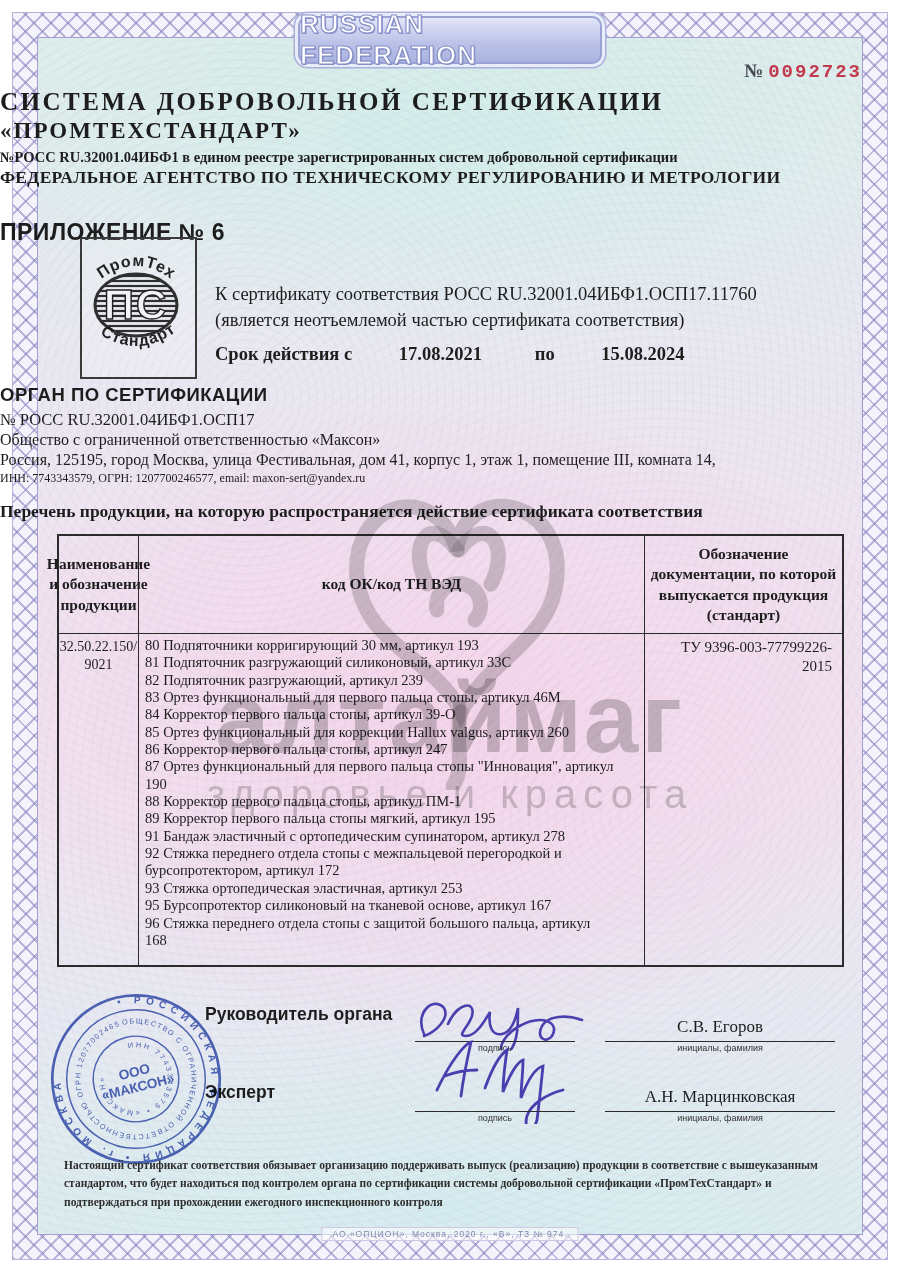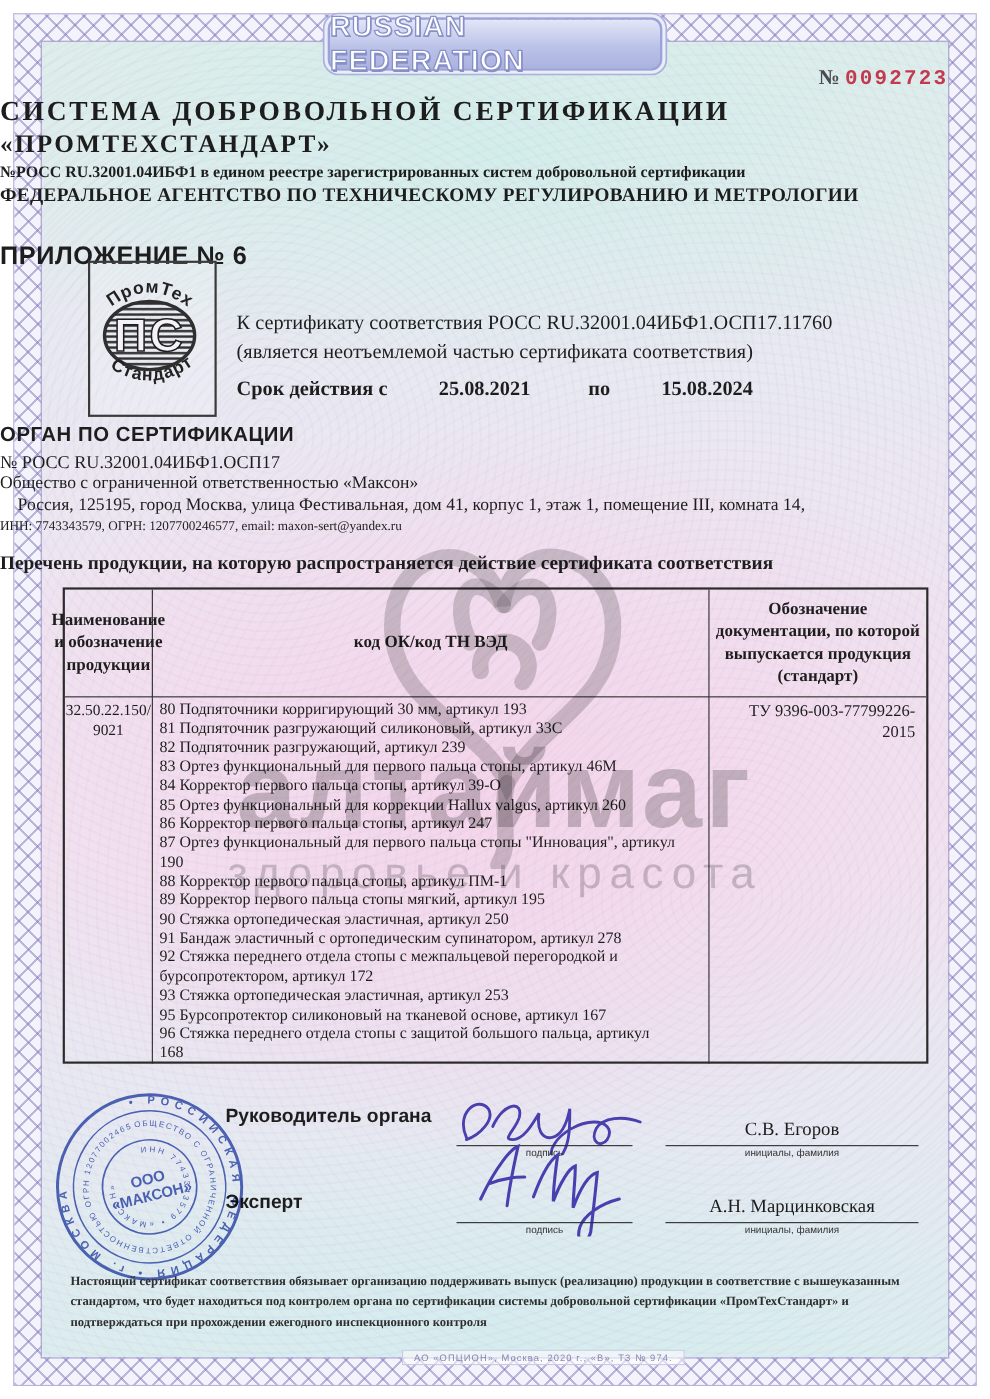--- a/index.html
+++ b/index.html
@@ -50,21 +50,21 @@
   .certline{left:215px;top:284px;font-size:18.5px;}
   .certnote{left:215px;top:310px;font-size:18.5px;}
   .validity{left:215px;top:344px;font-size:18.5px;font-weight:bold;}
   .validity .date1{margin-left:42px;}
   .validity .po{margin-left:48px;font-weight:bold;}
   .validity .date2{margin-left:42px;}
 
   .org-title{top:384px;font-family:"Liberation Sans",sans-serif;font-weight:bold;font-size:18.5px;letter-spacing:.5px;}
   .org-number{top:410px;font-size:16.5px;}
   .org-company{top:431px;font-size:16px;}
-  .org-address{top:451px;font-size:16px;padding-left:16px;}
+  .org-address{top:451px;font-size:16px;}
   .org-req{top:471px;font-size:12px;}
 
   .list-heading{top:501px;font-size:17.5px;font-weight:bold;}
 
   
   .ptable{left:57px;top:534px;width:783px;height:429px;border:2px solid #2b2b2b;
     display:grid;grid-template-columns:80px 506px 197px;grid-template-rows:98px 1fr;}
   .cell{border-right:1.5px solid #2b2b2b;border-bottom:1.5px solid #2b2b2b;}
   .cell.last{border-right:none;}
   .cell.body{border-bottom:none;}
@@ -89,21 +89,21 @@
   .sig-line{width:160px;border-top:1.5px solid #2b2b2b;text-align:center;}
   .name-line{width:230px;border-top:1.5px solid #2b2b2b;text-align:center;}
   .cap{font-family:"Liberation Sans",sans-serif;font-size:9px;color:#333;padding-top:1px;}
   .name{width:230px;text-align:center;font-size:17px;}
 
   .disclaimer{left:64px;right:64px;top:1156px;text-align:left;font-weight:bold;
     font-size:11.5px;line-height:1.6;color:#2e2e2e;}
 
   .printline{left:50%;top:1227px;transform:translateX(-50%);
     font-family:"Liberation Sans",sans-serif;font-size:8.5px;letter-spacing:1px;color:#8886ad;
-    background:rgba(255,255,255,.55);border:1px solid #ccc9e4;padding:1px 10px;white-space:nowrap;margin-left:44px;}
+    background:rgba(255,255,255,.55);border:1px solid #ccc9e4;padding:1px 10px;white-space:nowrap;}
 
   svg text{font-family:"Liberation Sans",sans-serif;}
 </style>
 </head>
 <body>
 
 <div class="band abs"></div>
 <div class="inner abs"></div>
 
 <div class="banner abs">
@@ -139,21 +139,21 @@
     <text font-size="16" font-weight="bold" fill="#222" letter-spacing="1">
       <textPath href="#lg-bot" startOffset="12%">Стандарт</textPath>
     </text>
   </svg>
 </div>
 
 <div class="abs certline">К сертификату соответствия РОСС RU.32001.04ИБФ1.ОСП17.11760</div>
 <div class="abs certnote">(является неотъемлемой частью сертификата соответствия)</div>
 <div class="abs validity">
   <span>Срок действия с</span>
-  <span class="date1">25.08.2021</span>
+  <span class="date1">17.08.2021</span>
   <span class="po">по</span>
   <span class="date2">15.08.2024</span>
 </div>
 
 <div class="abs ctr org-title">ОРГАН ПО СЕРТИФИКАЦИИ</div>
 <div class="abs ctr org-number">№ РОСС RU.32001.04ИБФ1.ОСП17</div>
 <div class="abs ctr org-company">Общество с ограниченной ответственностью «Максон»</div>
 <div class="abs ctr org-address">Россия, 125195, город Москва, улица Фестивальная, дом 41, корпус 1, этаж 1, помещение III, комната 14,</div>
 <div class="abs ctr org-req">ИНН: 7743343579, ОГРН: 1207700246577, email: maxon-sert@yandex.ru</div>
 
@@ -177,21 +177,20 @@
     <div>80 Подпяточники корригирующий 30 мм, артикул 193</div>
     <div>81 Подпяточник разгружающий силиконовый, артикул 33С</div>
     <div>82 Подпяточник разгружающий, артикул 239</div>
     <div>83 Ортез функциональный для первого пальца стопы, артикул 46М</div>
     <div>84 Корректор первого пальца стопы, артикул 39-О</div>
     <div>85 Ортез функциональный для коррекции Hallux valgus, артикул 260</div>
     <div>86 Корректор первого пальца стопы, артикул 247</div>
     <div>87 Ортез функциональный для первого пальца стопы "Инновация", артикул 190</div>
     <div>88 Корректор первого пальца стопы, артикул ПМ-1</div>
     <div>89 Корректор первого пальца стопы мягкий, артикул 195</div>
-    <div>90 Стяжка ортопедическая эластичная, артикул 250</div>
     <div>91 Бандаж эластичный с ортопедическим супинатором, артикул 278</div>
     <div>92 Стяжка переднего отдела стопы с межпальцевой перегородкой и бурсопротектором, артикул 172</div>
     <div>93 Стяжка ортопедическая эластичная, артикул 253</div>
     <div>95 Бурсопротектор силиконовый на тканевой основе, артикул 167</div>
     <div>96 Стяжка переднего отдела стопы с защитой большого пальца, артикул 168</div>
   </div>
   <div class="cell body last std-cell">
     <div>ТУ 9396-003-77799226-2015</div>
   </div>
 </div>

